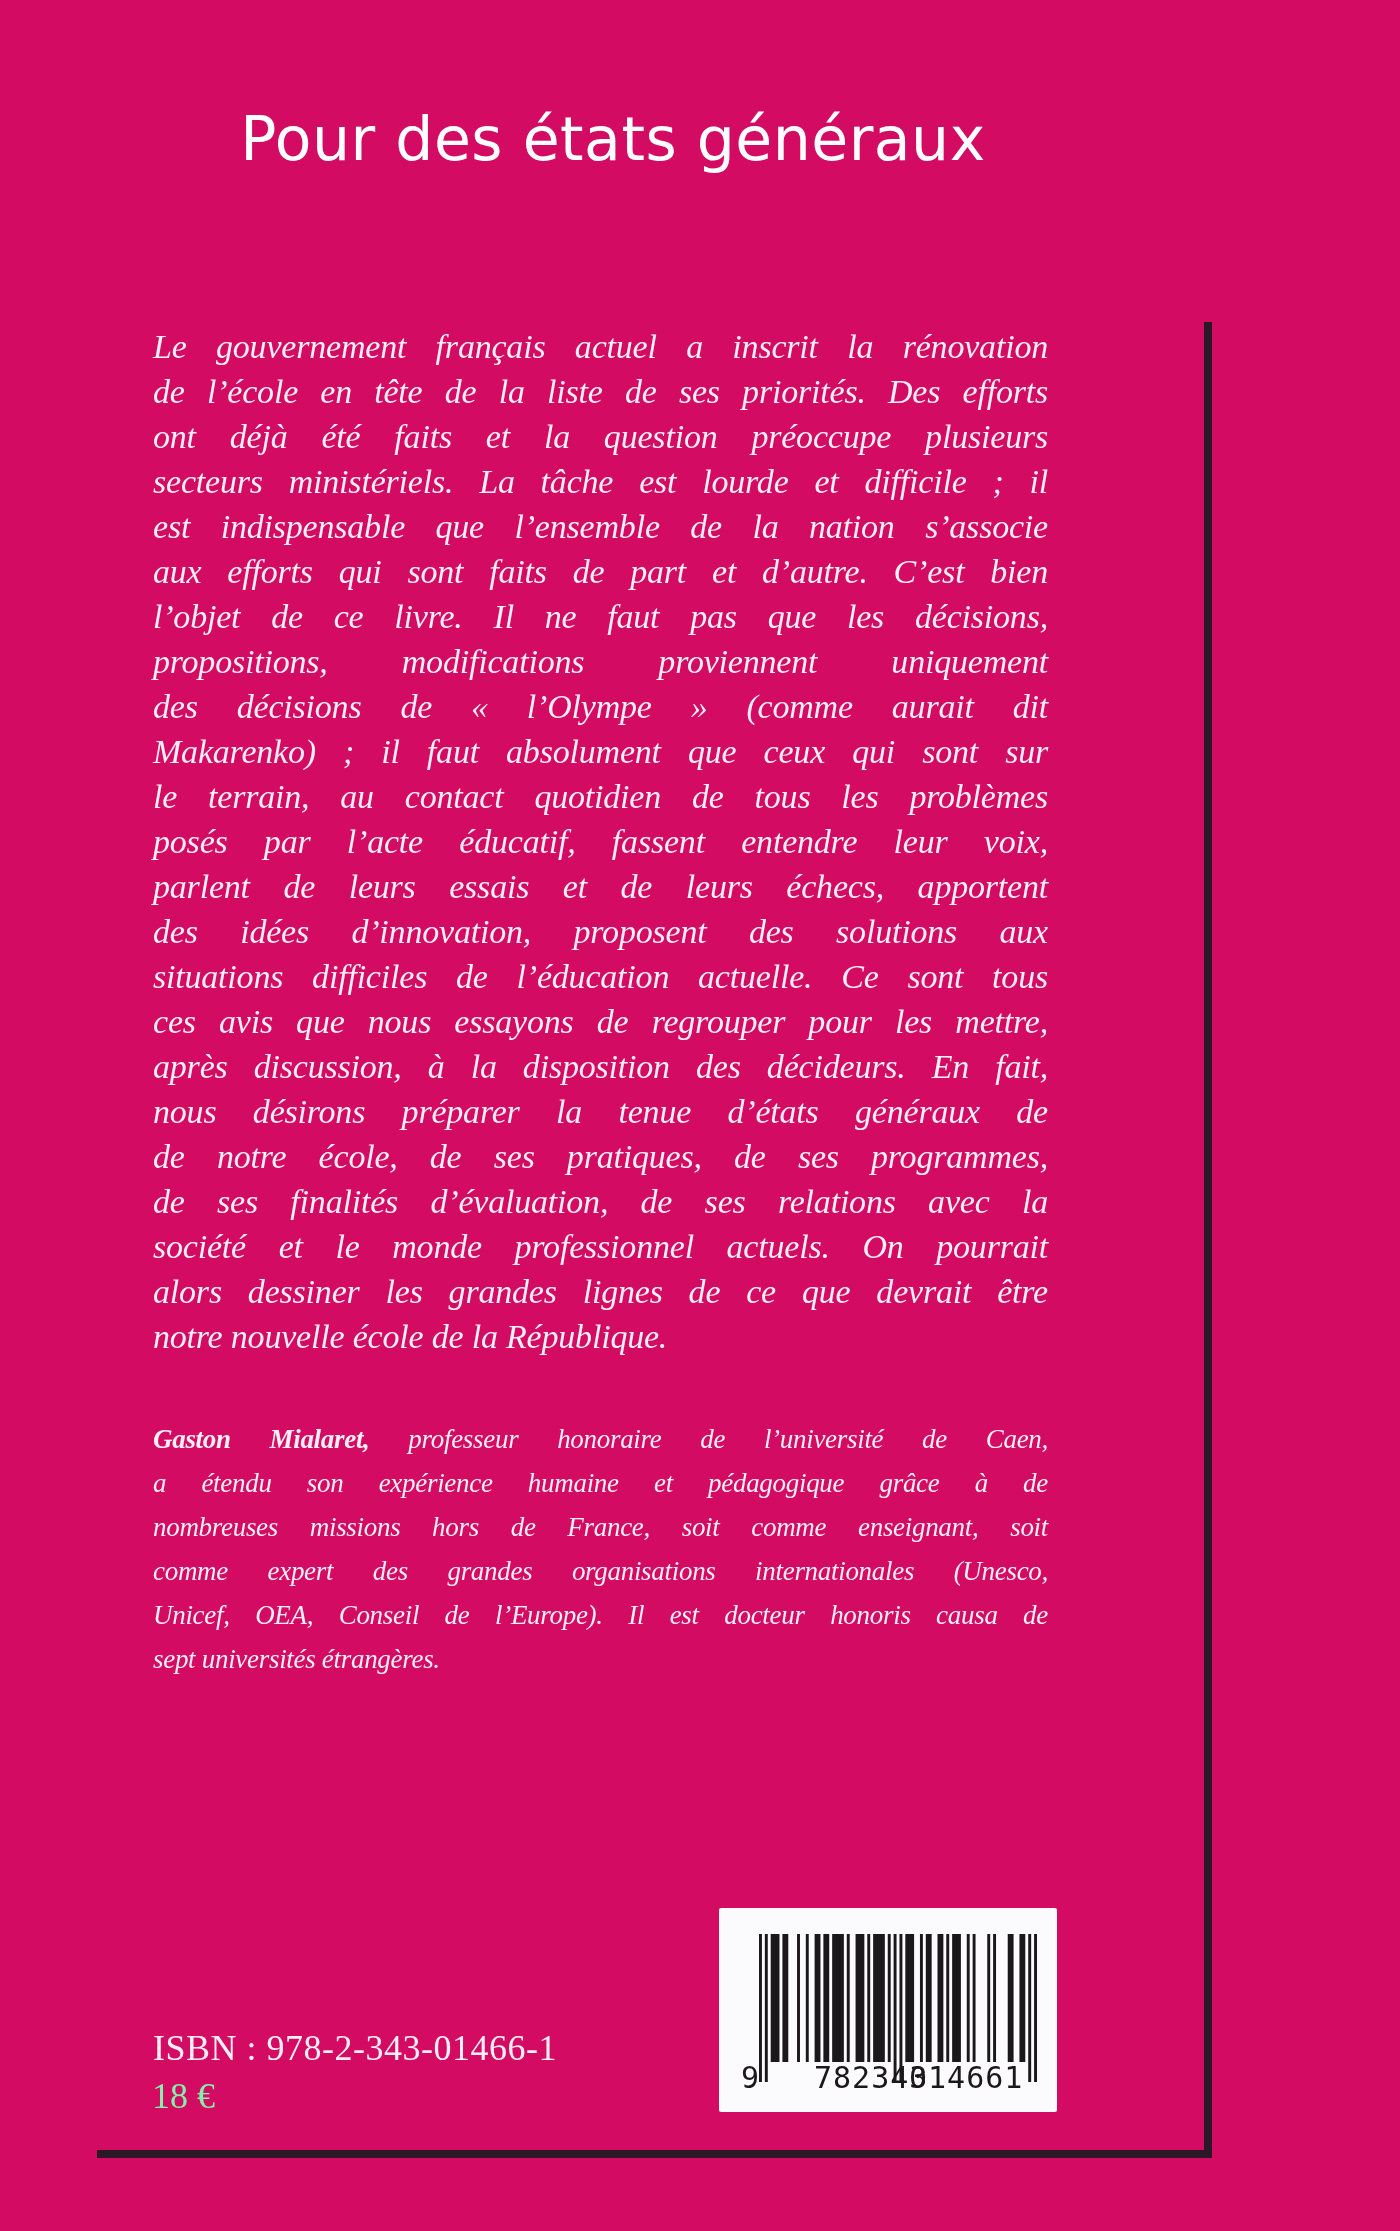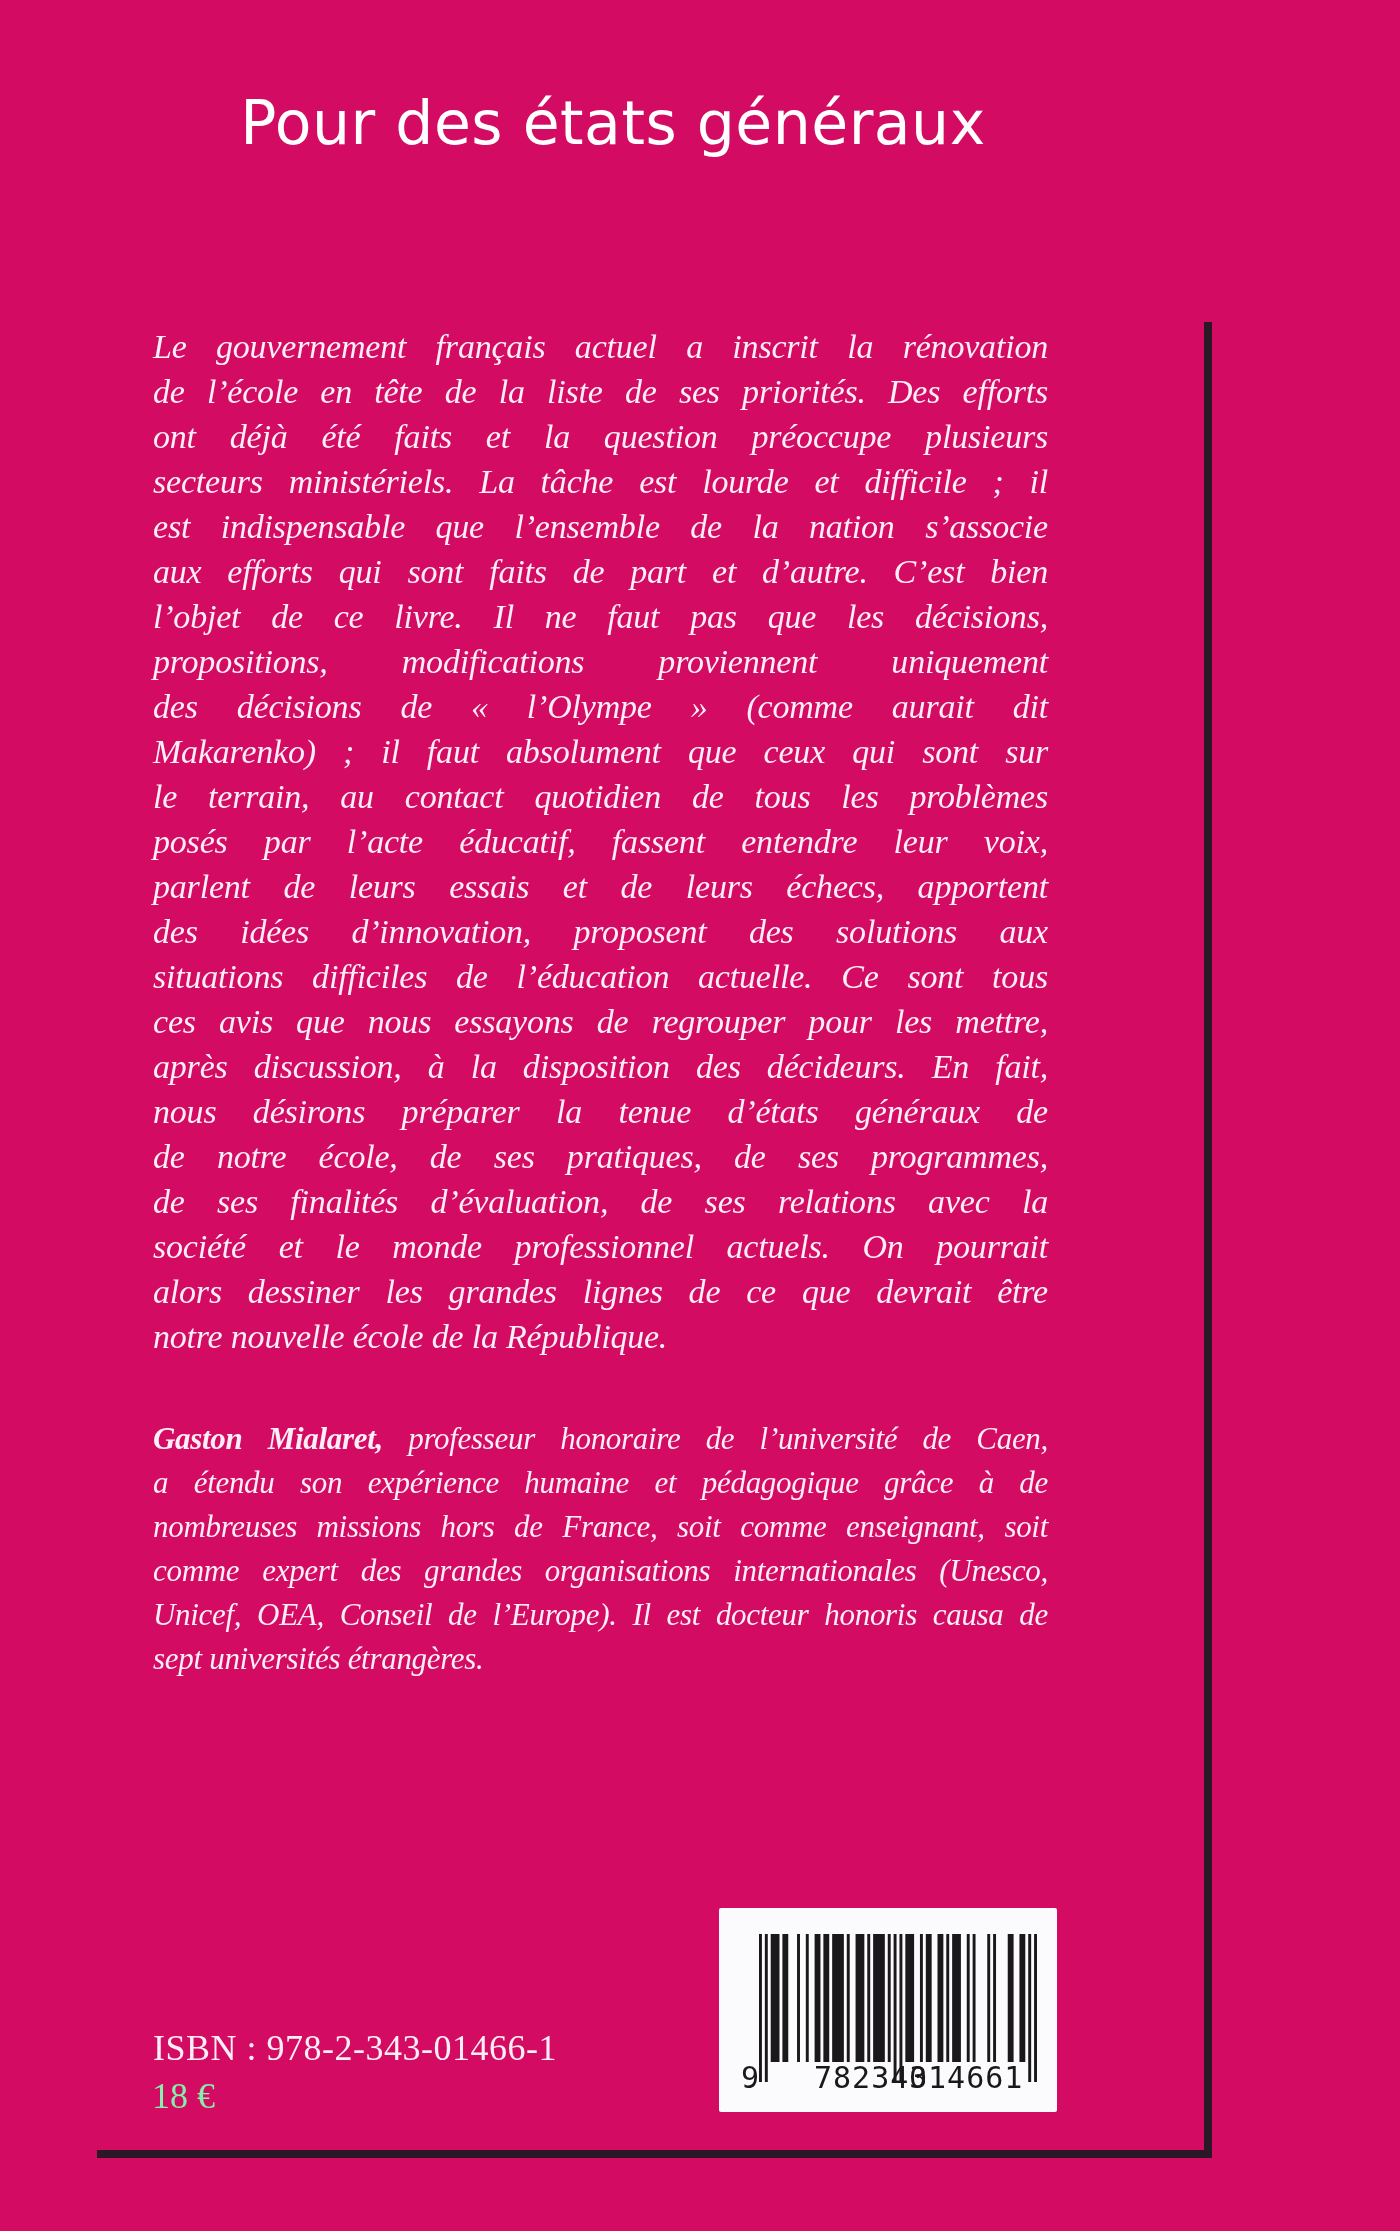--- a/index.html
+++ b/index.html
@@ -13,40 +13,40 @@
   
   .title{
     position:absolute;left:0;top:85px;width:1226px;
     margin:0;text-align:center;
     font-family:"DejaVu Sans", sans-serif;
     font-weight:400;
     font-size:60px;line-height:76px;
     color:#ffffff;
     letter-spacing:0.5px;
   }
-  .title-line{display:block;}
+  .title-line{display:block;margin-top:16px;}
   
   .column{position:absolute;left:153px;top:324px;width:895px;}
   .body-text{
     color:#feeef6;
     font-size:34px;line-height:45px;
     letter-spacing:-0.2px;
     font-style:italic;
   }
   .jline{
     text-align:justify;
     text-align-last:justify;
     text-justify:inter-word;
   }
   .body-text .jline:last-child{text-align-last:left;}
   .bio{
     margin-top:58px;
     color:#feeef6;
     font-style:italic;
-    font-size:31px;line-height:44px;
+    font-size:27px;line-height:44px;
     letter-spacing:-0.3px;
   }
   .bio-name{font-weight:bold;font-style:italic;}
   .bio-rest .jline:last-child{text-align-last:left;}
   
   .barcode-box{
     position:absolute;left:719px;top:1908px;
     width:338px;height:204px;
     background:#fbfafc;border-radius:2px;
   }

